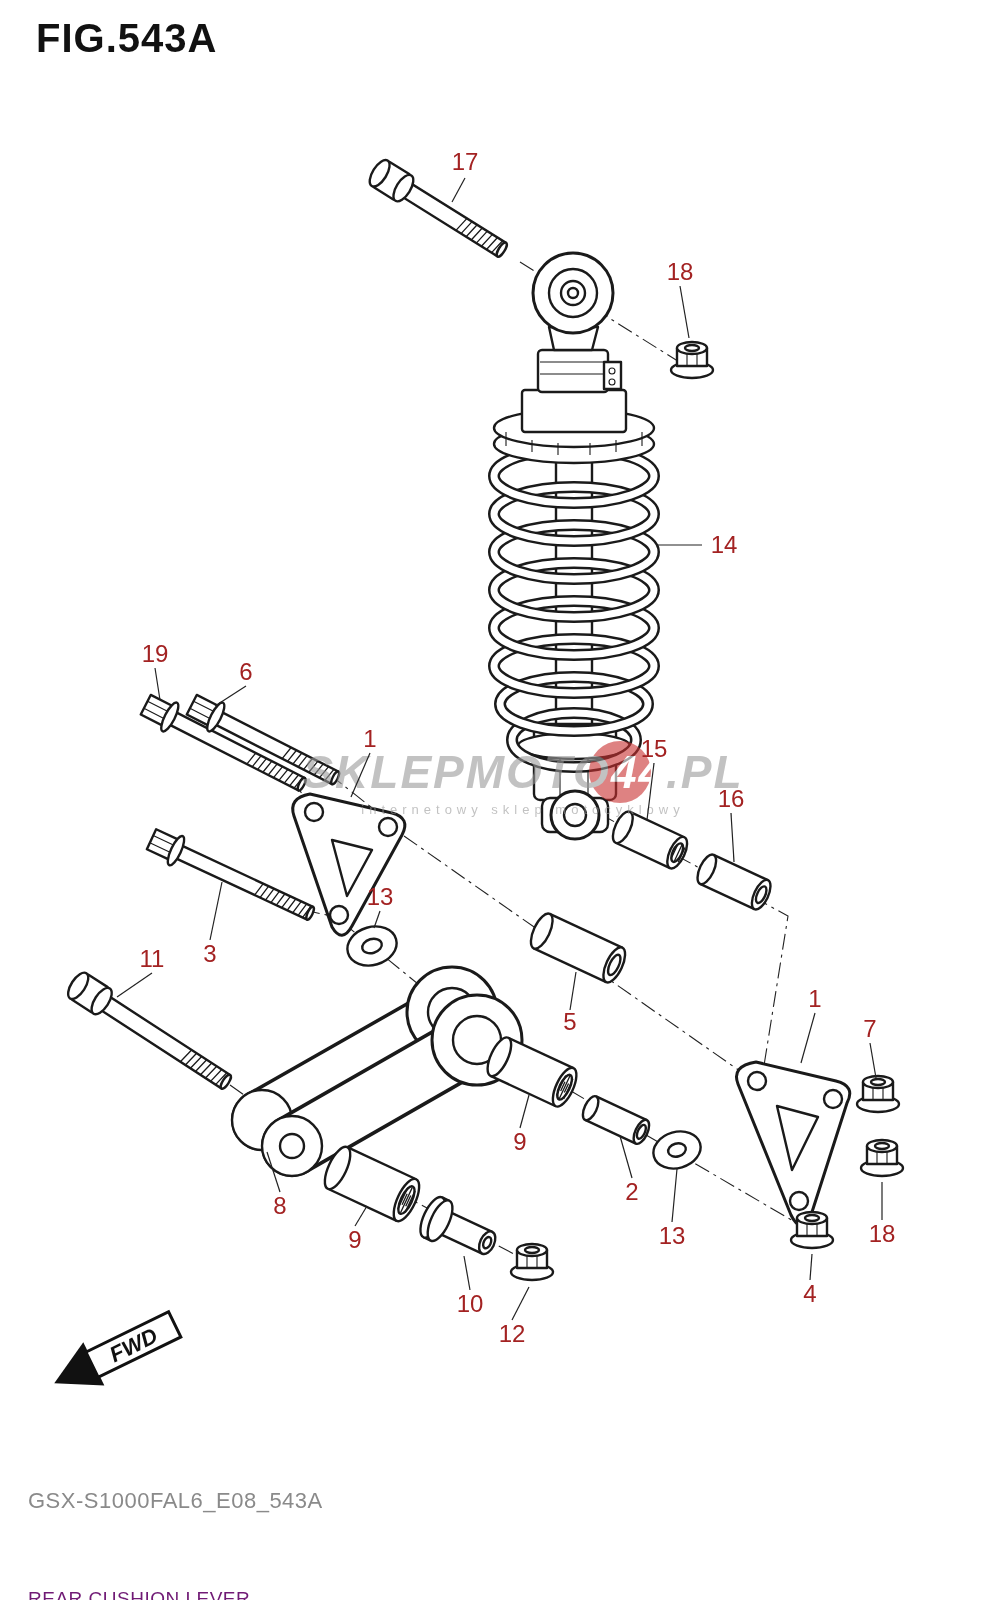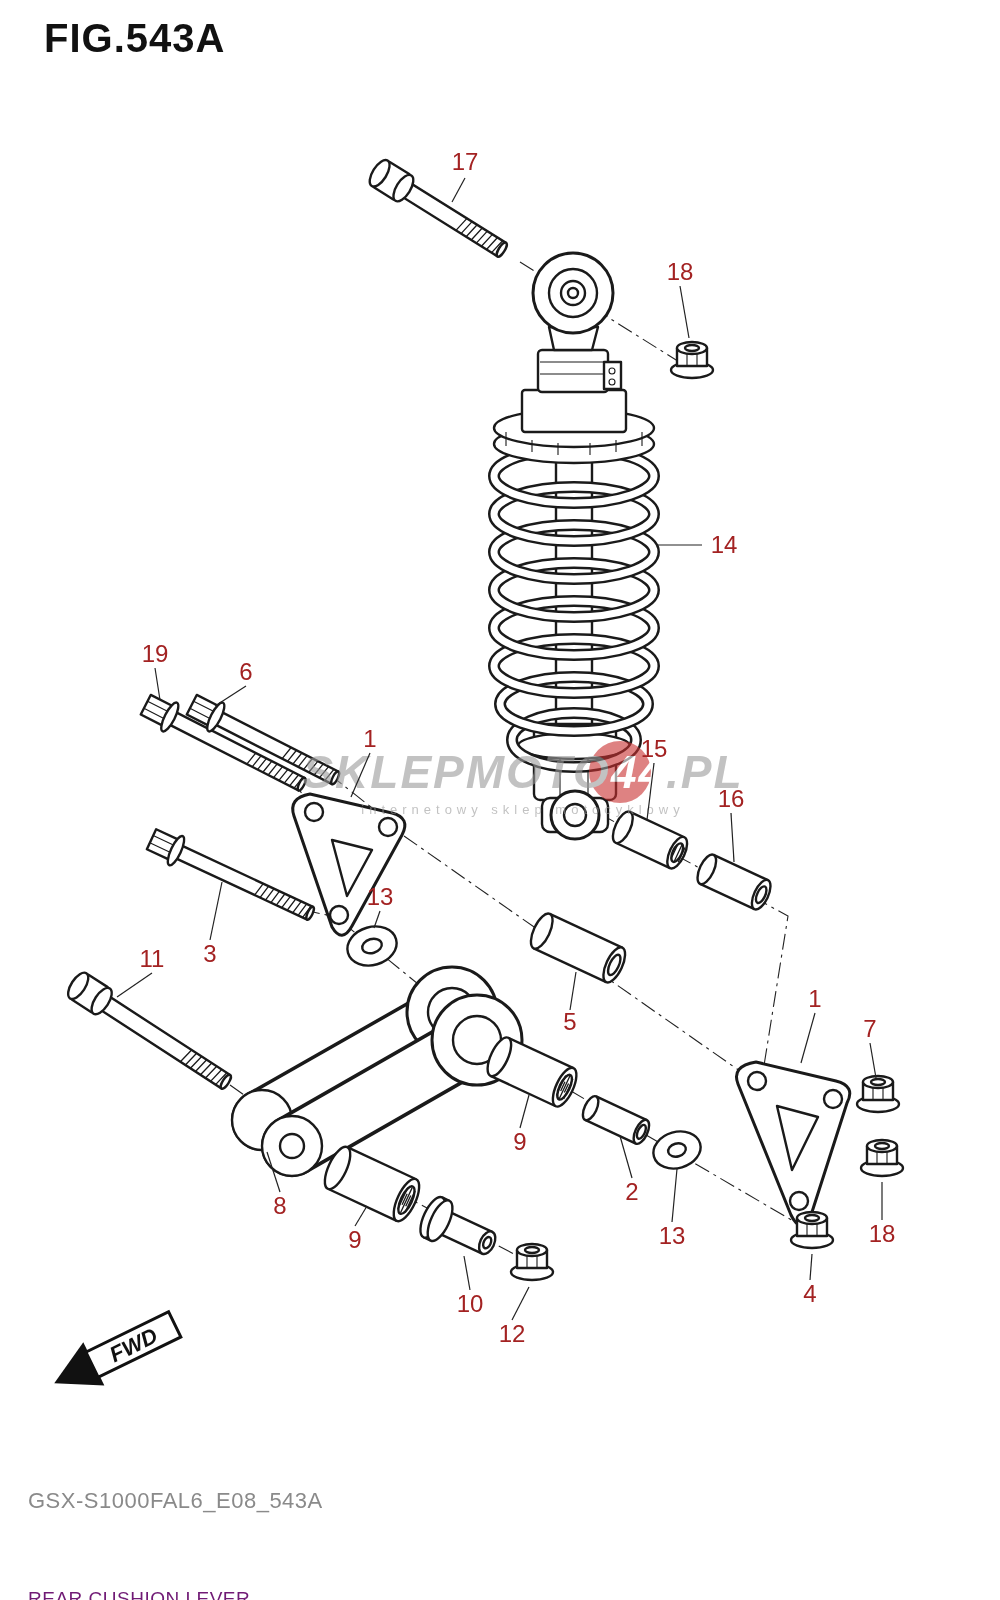--- a/index.html
+++ b/index.html
@@ -1,21 +1,21 @@
 <!DOCTYPE html>
 <html><head>
 <meta charset="utf-8">
 <style>
   html,body { margin:0; padding:0; }
   body {
     width:1000px; height:1600px; position:relative; overflow:hidden;
     background:#ffffff; font-family:"Liberation Sans", sans-serif;
   }
   .title {
-    position:absolute; left:44px; top:16px;
+    position:absolute; left:36px; top:16px;
     font-weight:800; font-size:40px; letter-spacing:1px; color:#111;
   }
   .footer-code {
     position:absolute; left:28px; top:1488px;
     font-size:22px; color:#8a8a8a; letter-spacing:0.5px;
   }
   .footer-name {
     position:absolute; left:28px; top:1588px;
     font-size:19px; color:#701a75; letter-spacing:0.5px;
   }

